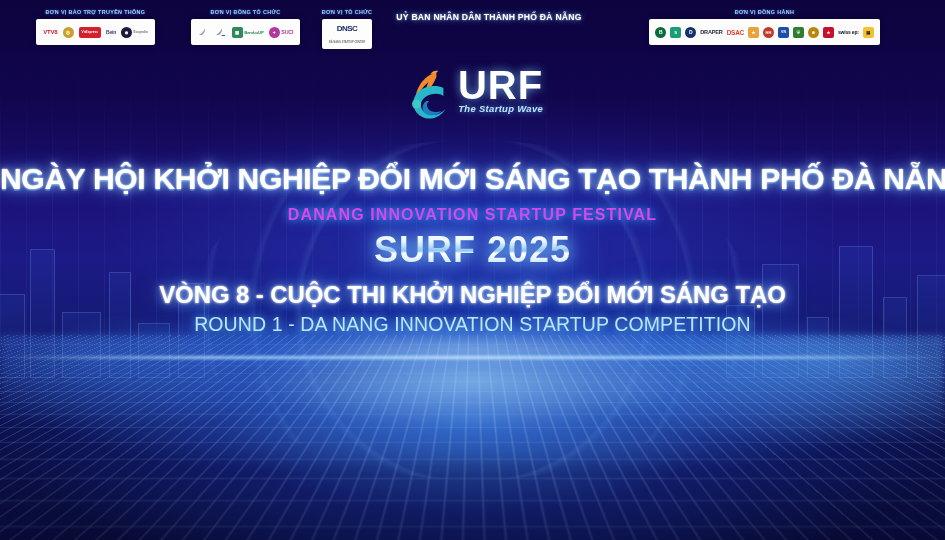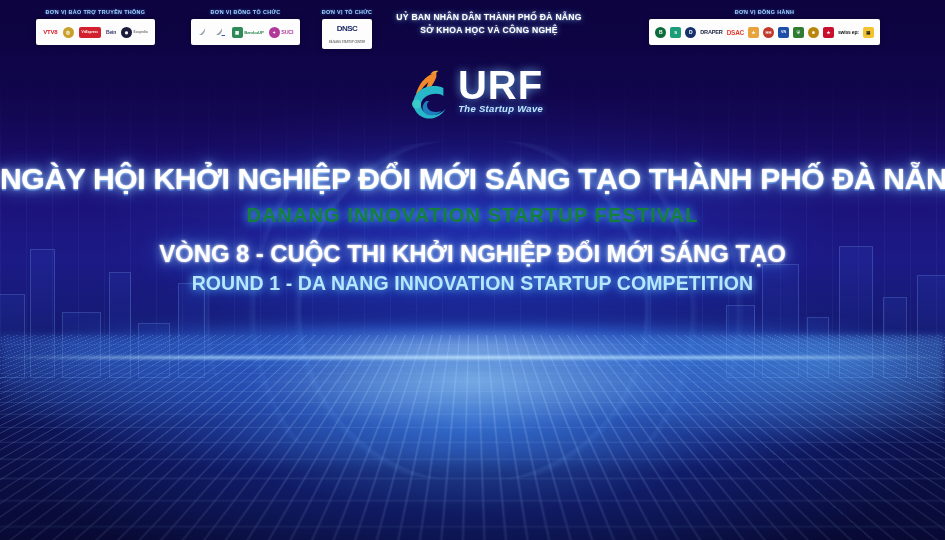--- a/index.html
+++ b/index.html
@@ -123,21 +123,21 @@
     width:12px; height:10px;
   }
 
   
   .g-media   { width:175px; }
   .g-coorg   { width:125px; }
   .g-org     { width:78px;  }
   .g-gov     { flex:1; }
   .g-partner { width:345px; }
 
-  .gov-block { text-align:center; margin-top:11px; }
+  .gov-block { text-align:right; margin-top:11px; }
   .gov-line {
     font-size:8.6px; font-weight:700; color:#ffffff; letter-spacing:.25px;
     line-height:13px; white-space:nowrap;
     text-shadow:0 0 6px rgba(120,190,255,.85), 0 0 2px rgba(255,255,255,.6);
   }
 
   
   .surf-logo {
     position:absolute; left:50%; top:68px; transform:translateX(-50%);
     display:flex; gap:4px; z-index:6;
@@ -163,39 +163,39 @@
     line-height:38px; white-space:nowrap;
     color:#ffffff;
     transform:scaleX(1.0);
     text-shadow:
       0 0 2px #ffffff,
       0 0 10px rgba(160,215,255,.95),
       0 0 22px rgba(90,170,255,.8),
       0 2px 0 rgba(40,90,200,.7);
   }
   .t-en {
-    font-size:20px; font-weight:800; letter-spacing:1.1px;
-    color:#15803d; line-height:30px; white-space:nowrap; margin-top:2px;
+    font-size:16px; font-weight:800; letter-spacing:1.1px;
+    color:#d946ef; line-height:30px; white-space:nowrap; margin-top:2px;
     text-shadow:0 0 8px rgba(90,190,255,.9), 0 0 16px rgba(50,130,255,.7);
   }
   .t-surf2025 {
     font-size:36px; font-weight:800; letter-spacing:1px; line-height:42px;
     margin-top:-1px;
     background:linear-gradient(180deg,#ffffff 0%,#eaf6ff 30%,#8fc6f5 52%,#ffffff 58%,#cfe9ff 80%,#7fb6ee 100%);
     -webkit-background-clip:text; background-clip:text;
     -webkit-text-fill-color:transparent; color:transparent;
     filter:drop-shadow(0 0 8px rgba(140,210,255,.95)) drop-shadow(0 0 18px rgba(60,150,255,.7));
   }
   .t-round-vi {
     font-size:24px; font-weight:800; letter-spacing:-.1px; line-height:32px;
     color:#ffffff; white-space:nowrap; margin-top:8px;
     text-shadow:0 0 3px #fff, 0 0 12px rgba(150,210,255,.9), 0 0 24px rgba(70,150,255,.75);
   }
   .t-round-en {
-    font-size:19.5px; font-weight:700; letter-spacing:.1px; line-height:26px;
+    font-size:19.5px; font-weight:400; letter-spacing:.1px; line-height:26px;
     color:#b7e6ff; white-space:nowrap;
     text-shadow:0 0 8px rgba(110,200,255,.95), 0 0 18px rgba(50,140,255,.7);
   }
   .t-date {
     font-size:14.5px; font-weight:400; letter-spacing:.4px; line-height:22px;
     color:#eef8ff; margin-top:9px; white-space:nowrap;
     text-shadow:0 0 6px rgba(120,200,255,.9);
   }
 
   .glow-band {
@@ -290,21 +290,20 @@
         <span class="lg" style="flex-direction:column;gap:8px">
           <span class="lg-txt" style="color:#1b2a66;font-size:8px;letter-spacing:-.5px">DNSC</span>
           <span class="lg-sub" style="font-size:2.6px">ĐÀ NẴNG STARTUP CENTER</span>
         </span>
       </div>
     </div>
 
     <div class="spon-group g-gov">
       <div class="gov-block">
         <div class="gov-line">UỶ BAN NHÂN DÂN THÀNH PHỐ ĐÀ NẴNG</div>
-        <div class="gov-line">SỞ KHOA HỌC VÀ CÔNG NGHỆ</div>
       </div>
     </div>
 
     <div class="spon-group g-partner">
       <div class="spon-title">ĐƠN VỊ ĐỒNG HÀNH</div>
       <div class="logo-plate" style="gap:4px;padding:4px 6px">
         <span class="lg-badge" style="background:#0b6b3a">
             <span>B</span>
           </span>
         <span class="lg-sq" style="background:#1b9e77">
@@ -345,17 +344,18 @@
     </div>
     <div class="surf-wordmark">
       <div class="surf-urf">URF</div>
       <div class="surf-tag">The Startup Wave</div>
     </div>
   </div>
 
   <div class="titles">
     <div class="t-main">NGÀY HỘI KHỞI NGHIỆP ĐỔI MỚI SÁNG TẠO THÀNH PHỐ ĐÀ NẴNG</div>
     <div class="t-en">DANANG INNOVATION STARTUP FESTIVAL</div>
+    <div class="t-surf2025">SURF 2025</div>
     <div class="t-round-vi">VÒNG 8 - CUỘC THI KHỞI NGHIỆP ĐỔI MỚI SÁNG TẠO</div>
     <div class="t-round-en">ROUND 1 - DA NANG INNOVATION STARTUP COMPETITION</div>
   </div>
 
 </div>
 
 </body></html>

